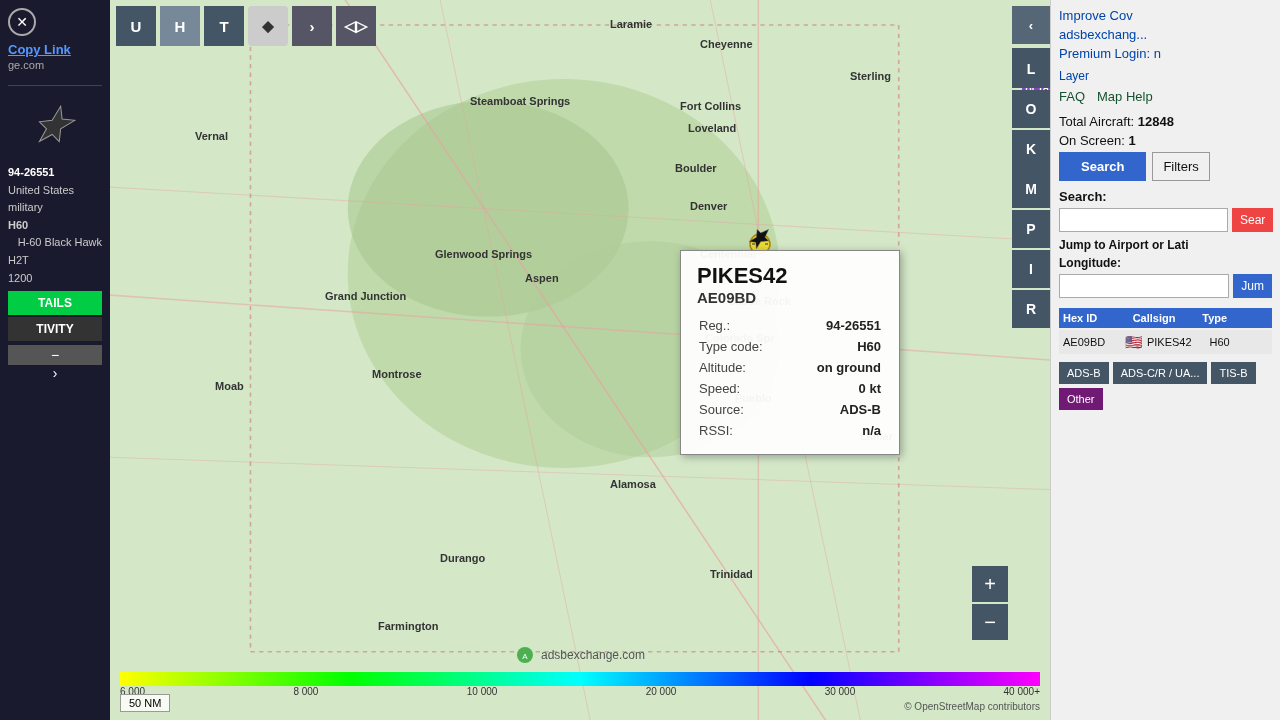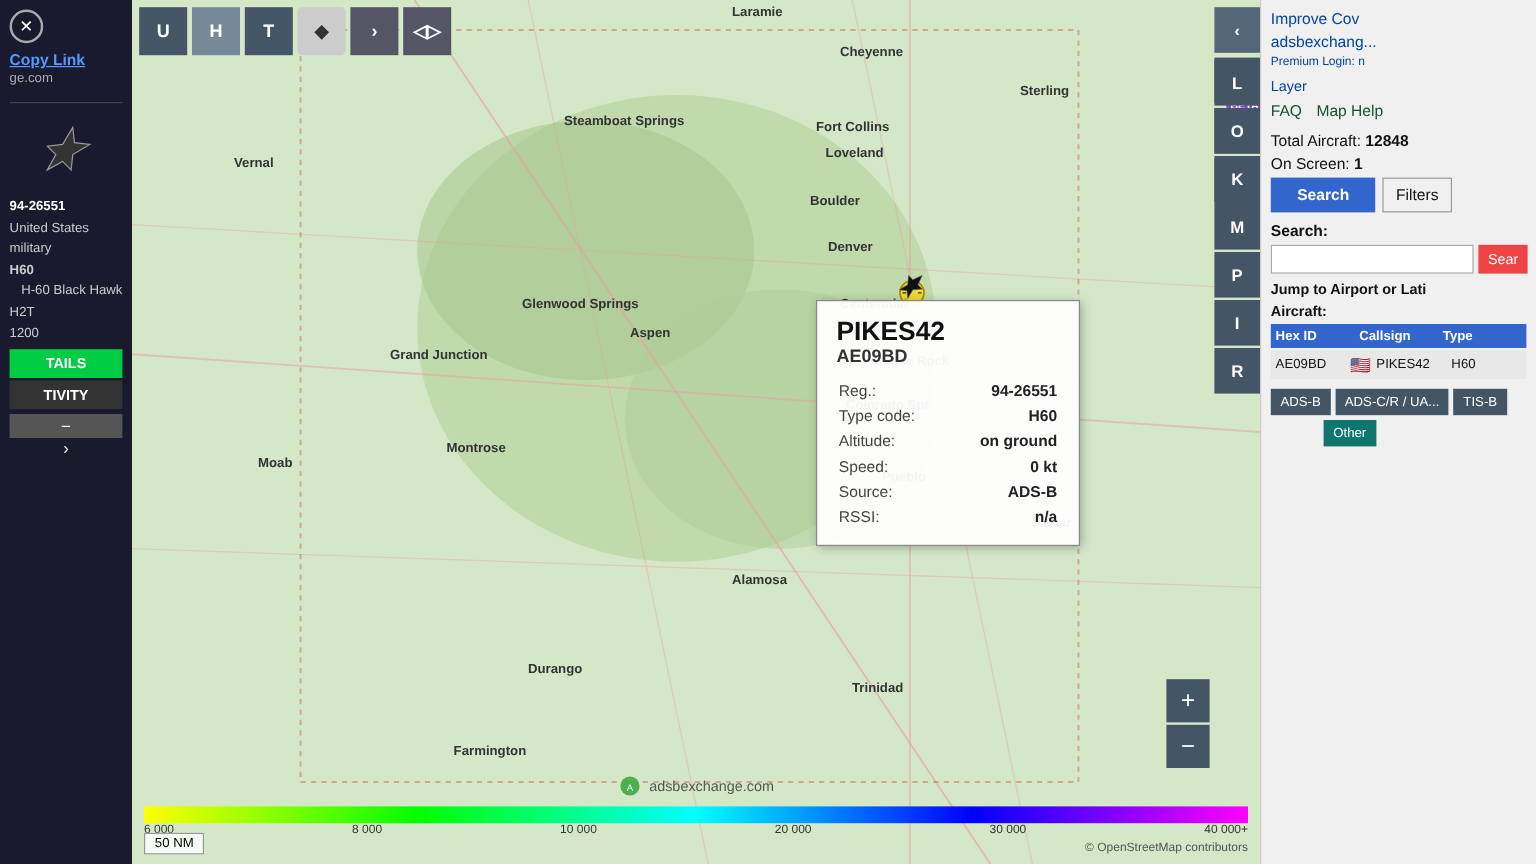--- a/index.html
+++ b/index.html
@@ -265,21 +265,21 @@
       height: 720px;
       background: #f0f0f0;
       border-left: 1px solid #ccc;
       padding: 8px;
       font-size: 12px;
       overflow-y: auto;
       position: relative;
       z-index: 10;
     }
     .right-panel-top { font-size: 13px; color: #0044aa; margin-bottom: 4px; }
-    .premium-login { font-size: 10px; color: #0044aa; margin-bottom: 8px; }
+    .premium-login { font-size: 13px; color: #0044aa; margin-bottom: 8px; }
     .faq-row { display: flex; gap: 12px; margin-bottom: 10px; }
     .faq-row a { color: #14532d; text-decoration: none; font-size: 13px; }
     .stats-row { font-size: 13px; color: #111; margin-bottom: 4px; }
     .search-filter-row { display: flex; gap: 6px; margin-bottom: 8px; }
     .search-btn {
       background: #3366cc;
       color: white;
       border: none;
       padding: 6px 22px;
       font-size: 13px;
@@ -386,21 +386,21 @@
     
     .source-btns { display: flex; gap: 4px; flex-wrap: wrap; margin-top: 8px; }
     .source-btn {
       background: #445566;
       color: white;
       border: none;
       padding: 5px 8px;
       font-size: 11px;
       cursor: pointer;
     }
-    .source-btn.other { background: #0f766e; margin-left: 44px; }
+    .source-btn.other { background: #701a75; }
 
     
     .place-label {
       position: absolute;
       font-size: 11px;
       color: #333;
       font-weight: bold;
       pointer-events: none;
       z-index: 15;
       white-space: nowrap;
@@ -450,21 +450,21 @@
     <line x1="0" y1="300" x2="870" y2="360" stroke="#e8a0a0" stroke-width="1.5" opacity="0.5"></line>
     <line x1="0" y1="200" x2="870" y2="250" stroke="#e8a0a0" stroke-width="1" opacity="0.4"></line>
     <line x1="300" y1="0" x2="450" y2="720" stroke="#e8a0a0" stroke-width="1" opacity="0.4"></line>
     <line x1="0" y1="450" x2="870" y2="480" stroke="#e8a0a0" stroke-width="1" opacity="0.4"></line>
     <line x1="550" y1="0" x2="700" y2="720" stroke="#e8a0a0" stroke-width="1" opacity="0.4"></line>
 
     <rect x="130" y="50" width="600" height="580" fill="none" stroke="#cc6666" stroke-width="1.5" opacity="0.5" stroke-dasharray="4,4"></rect>
   </svg>
 
   <div id="places-container">
-      <div class="place-label" style="top: 4px; left: 500px;">Laramie</div>
+      <div class="place-label" style="top: 18px; left: 500px;">Laramie</div>
       <div class="place-label" style="top: 38px; left: 590px;">Cheyenne</div>
       <div class="place-label" style="top: 70px; left: 740px;">Sterling</div>
       <div class="place-label" style="top: 95px; left: 360px;">Steamboat
 Springs</div>
       <div class="place-label" style="top: 100px; left: 570px;">Fort Collins</div>
       <div class="place-label" style="top: 122px; left: 578px;">Loveland</div>
       <div class="place-label" style="top: 130px; left: 85px;">Vernal</div>
       <div class="place-label" style="top: 162px; left: 565px;">Boulder</div>
       <div class="place-label" style="top: 200px; left: 580px;">Denver</div>
       <div class="place-label" style="top: 248px; left: 590px;">Centennial</div>
@@ -614,21 +614,25 @@
   <div class="search-filter-row">
     <button class="search-btn">Search</button>
     <button class="filters-btn">Filters</button>
   </div>
   <div class="search-label">Search:</div>
   <div class="search-input-row">
     <input class="search-input" type="text" placeholder="" style="">
     <button class="search-go-btn">Sear</button>
   </div>
   <div class="jump-label">Jump to Airport or Lati</div>
-  <div class="jump-label">Aircraft:</div>
+  <div class="jump-label">Longitude:</div>
+  <div class="jump-row">
+    <input class="jump-input" type="text" placeholder="" style="">
+    <button class="jump-btn">Jum</button>
+  </div>
 
   
   <div class="table-header" id="table-header-container">
       <span>Hex ID</span>
       <span>Callsign</span>
       <span>Type</span>
     </div>
 
   
   <div id="table-rows-container">

